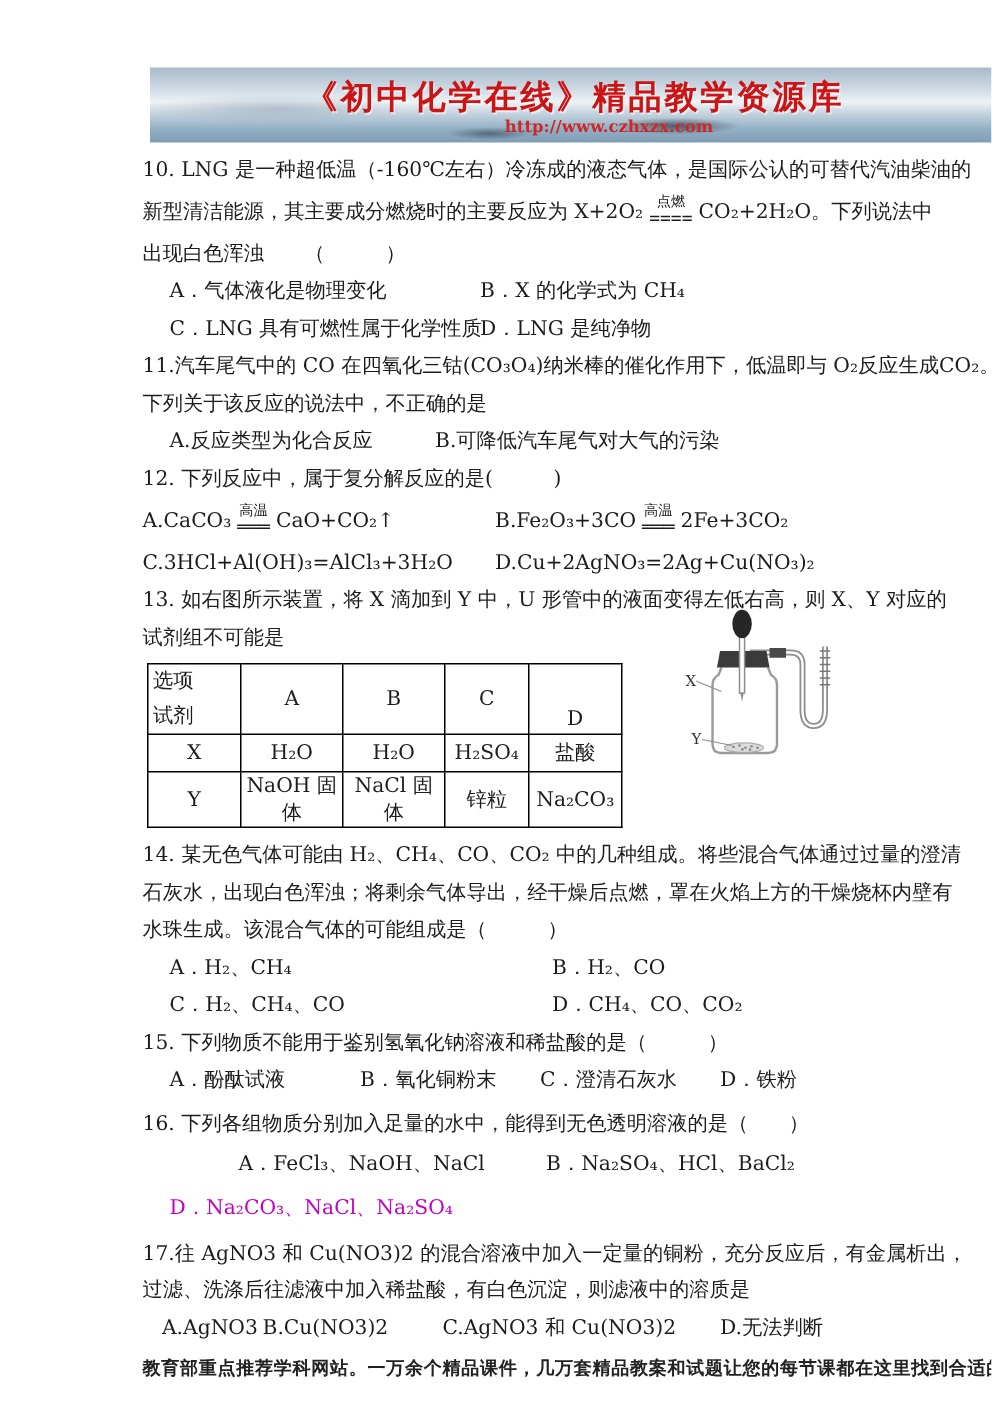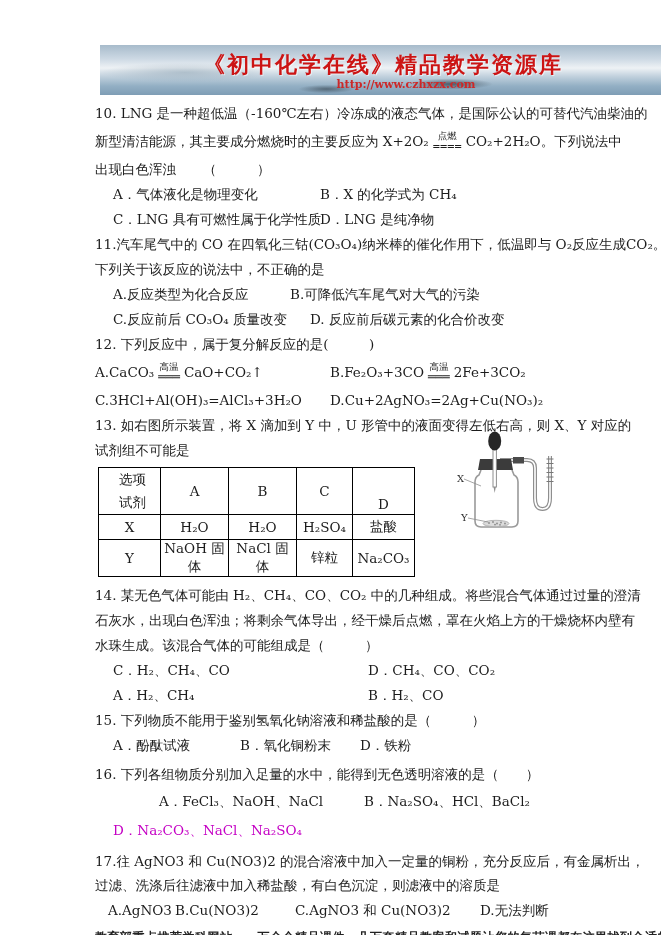--- a/index.html
+++ b/index.html
@@ -30,21 +30,21 @@
   section{display:block;margin:0;}
   .mt6{margin-top:6px;}.mt4{margin-top:4px;}
   
   .rxn{display:inline-block;text-align:center;vertical-align:-4px;line-height:1;margin:2px 4px;}
   .rxn .cd{display:block;font-size:9.5px;line-height:10px;}
   .rxn .br{display:block;font-size:12px;line-height:11px;font-family:"DejaVu Sans Mono",monospace;}
   
   .q13{position:relative;}
   table.rg{border-collapse:collapse;margin:4px 0 0 3px;font-size:13.5px;table-layout:fixed;}
   table.rg td{border:1px solid #000;text-align:center;padding:0 3px;height:24px;}
-  table.rg td.corner{text-align:left;padding-left:20px;}
+  table.rg td.corner{text-align:left;padding-left:3px;}
   table.rg tr.hd td{height:46px;}
   .cornerbox{display:flex;flex-direction:column;justify-content:space-between;height:44px;line-height:21px;}
   td.dlow{vertical-align:bottom;}
   td.dlow div{line-height:20px;}
   .apparatus{position:absolute;left:356px;top:16px;}
   .apparatus text{font-family:"DejaVu Serif",serif;fill:#333;}
   
   .footer{margin-top:6px;font-size:12px;font-weight:bold;line-height:17px;color:#222;
           letter-spacing:.5px;white-space:nowrap;}
 </style>
@@ -74,24 +74,20 @@
         <span>D．LNG 是纯净物</span>
       </div>
     </section>
 
     <section>
       <div class="t">11.汽车尾气中的 CO 在四氧化三钴(CO₃O₄)纳米棒的催化作用下，低温即与 O₂反应生成CO₂。</div>
       <div class="t">下列关于该反应的说法中，不正确的是</div>
       <div class="t opts indent">
         <span class="w177">A.反应类型为化合反应</span>
         <span>B.可降低汽车尾气对大气的污染</span>
-      </div>
-      <div class="t opts indent">
-        <span class="w197">C.反应前后 CO₃O₄ 质量改变</span>
-        <span>D. 反应前后碳元素的化合价改变</span>
       </div>
     </section>
 
     <section>
       <div class="t">12. 下列反应中，属于复分解反应的是(　　　)</div>
       <div class="t opts eqline">
         <span class="w235">
           <span>A.CaCO₃</span><span class="rxn"><span class="cd">高温</span><span class="br">═══</span></span><span>CaO+CO₂↑</span>
         </span>
         <span>
@@ -179,34 +175,35 @@
         <text x="10" y="92" font-size="10">Y</text>
         <line x1="17" y1="89" x2="37" y2="93" stroke="#8e8e8e" stroke-width="0.8"></line>
       </svg>
     </section>
 
     <section class="mt6">
       <div class="t">14. 某无色气体可能由 H₂、CH₄、CO、CO₂ 中的几种组成。将些混合气体通过过量的澄清</div>
       <div class="t">石灰水，出现白色浑浊；将剩余气体导出，经干燥后点燃，罩在火焰上方的干燥烧杯内壁有</div>
       <div class="t">水珠生成。该混合气体的可能组成是（　　　）</div>
       <div class="t opts indent">
+        <span class="w255">A．H₂、CH₄</span>
+        <span>B．H₂、CO</span>
+      </div>
+      <div class="t opts indent">
         <span class="w255">C．H₂、CH₄、CO</span>
         <span>D．CH₄、CO、CO₂</span>
       </div>
-      <div class="t opts indent">
-        <span class="w255">A．H₂、CH₄</span>
-        <span>B．H₂、CO</span>
-      </div>
     </section>
 
     <section>
       <div class="t">15. 下列物质不能用于鉴别氢氧化钠溶液和稀盐酸的是（　　　）</div>
       <div class="t opts indent">
         <span class="w127">A．酚酞试液</span>
         <span class="w120">B．氧化铜粉末</span>
+        <span class="w120">C．澄清石灰水</span>
         <span>D．铁粉</span>
       </div>
     </section>
 
     <section class="mt4">
       <div class="t">16. 下列各组物质分别加入足量的水中，能得到无色透明溶液的是（　　）</div>
       <div class="t opts indent" style="line-height:29px">
         <span class="w205">A．FeCl₃、NaOH、NaCl</span>
         <span>B．Na₂SO₄、HCl、BaCl₂</span>
       </div>

